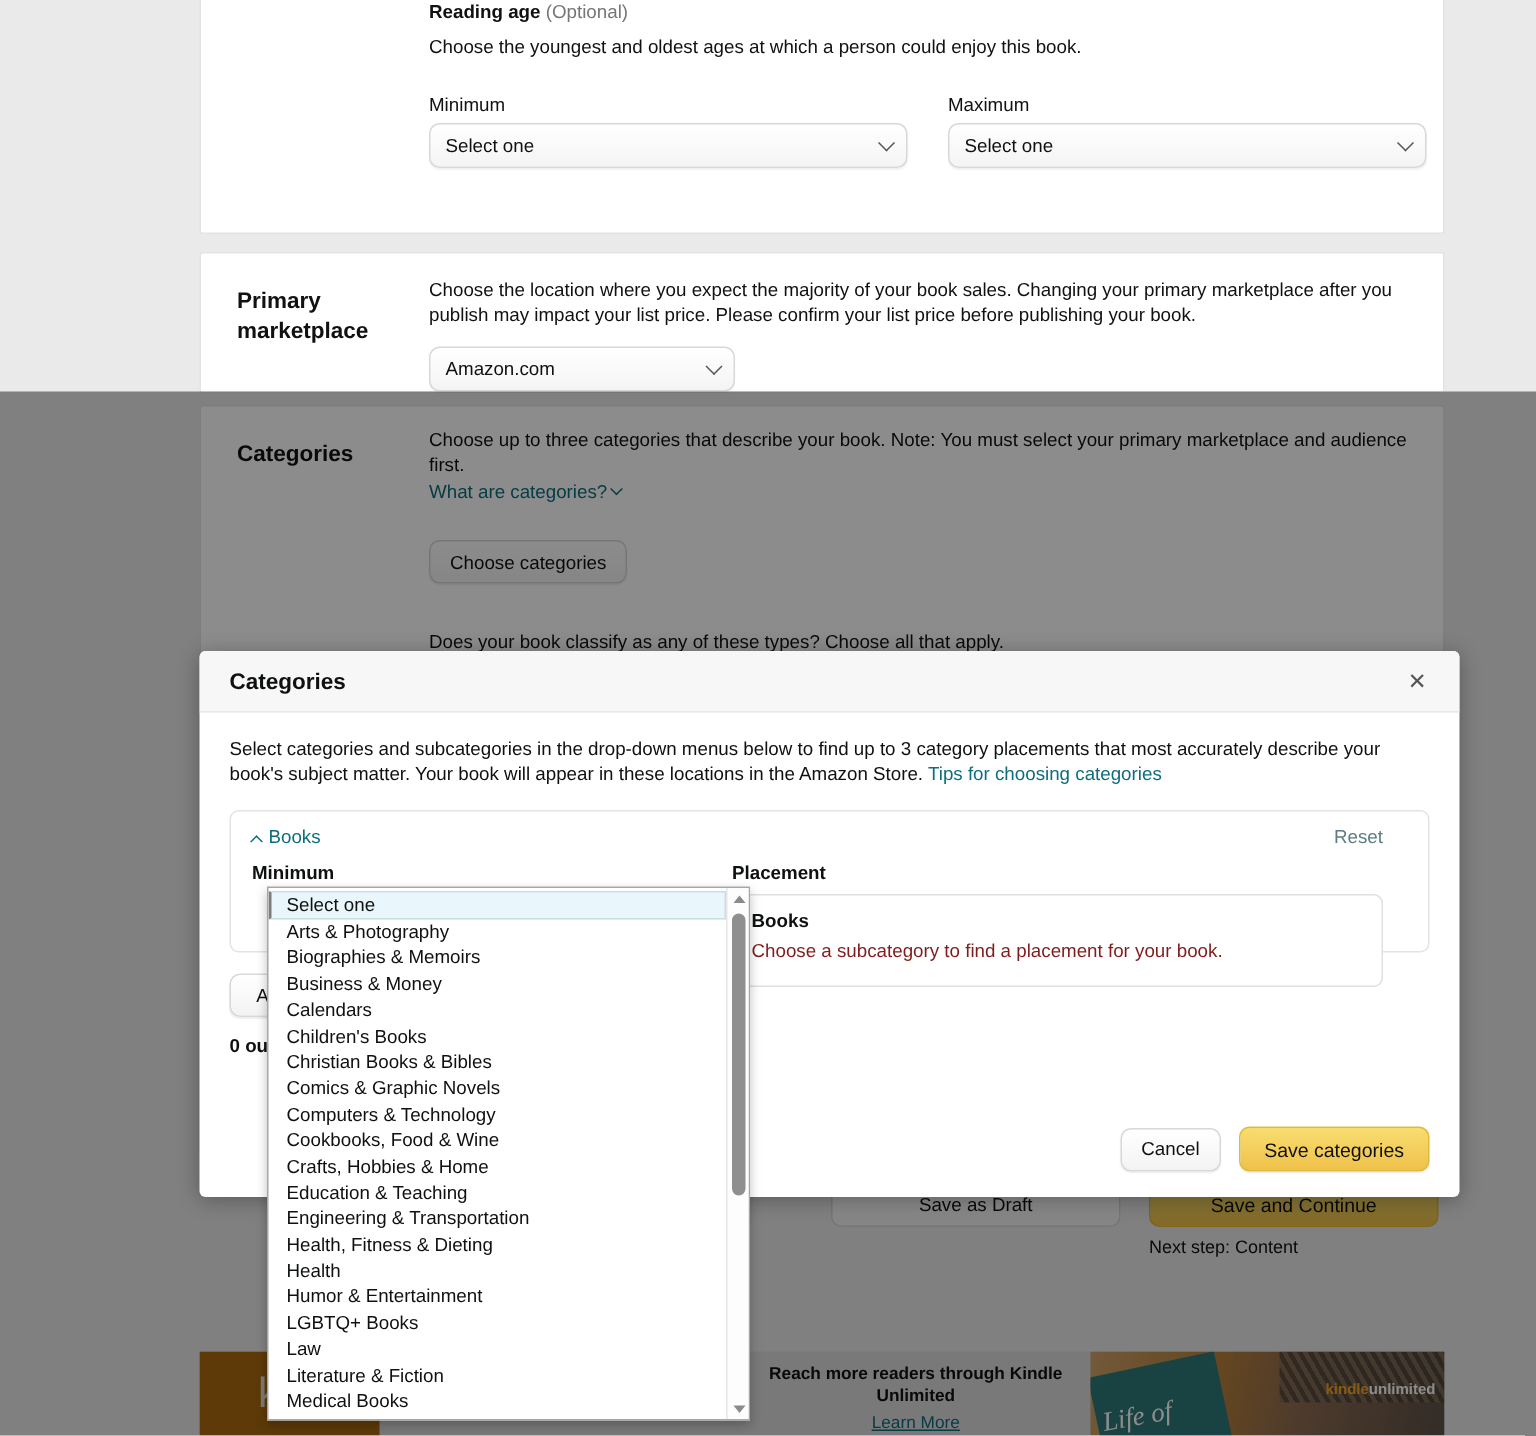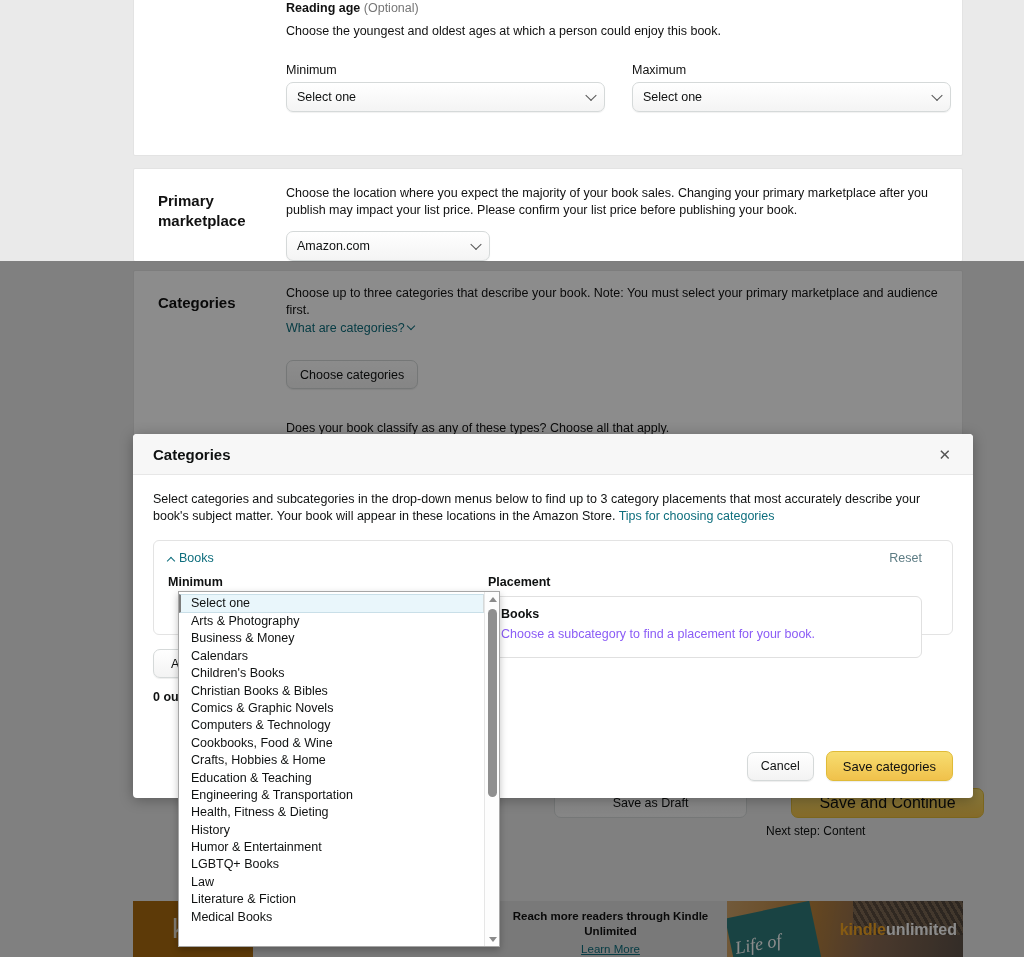--- a/index.html
+++ b/index.html
@@ -97,21 +97,21 @@
     background: linear-gradient(#fff, #f3f3f3);
     display: flex; align-items: center; justify-content: center;
     font-size: 12.5px; color: #0f1111;
   }
   .btn-continue {
     position: absolute; left: 633px; top: 2px;
     width: 193px; height: 30px;
     border: 1px solid #e0bb38; border-radius: 7px;
     background: linear-gradient(#f7dd70, #f0c14b);
     display: flex; align-items: center; justify-content: center;
-    font-size: 16px; color: #0f1111; margin-left: 25px;
+    font-size: 13px; color: #0f1111;
   }
   .nextstep {
     position: absolute; left: 633px; top: 38px; width: 193px;
     text-align: left; font-size: 12px; color: #0f1111;
   }
 
   
   .banner {
     position: absolute; left: 133px; top: 901px; width: 830px; height: 56px;
     background: #dcdcdc; overflow: hidden; display: flex; text-align: center;
@@ -142,21 +142,21 @@
     position: absolute; left: 8px; bottom: 2px;
     font-family: "Liberation Serif", serif; font-style: italic;
     font-size: 18px; color: #fff; transform: rotate(-10deg);
   }
   .banner-art .oval {
     position: absolute; left: 60px; top: 6px; width: 26px; height: 40px;
     border-radius: 50%; background: #f4e3b8;
   }
   .banner-art .kutag {
     position: absolute; right: 6px; top: 20px;
-    font-size: 16px; font-weight: bold; color: #fff;
+    font-size: 10px; font-weight: bold; color: #fff;
   }
   .banner-art .kutag i { font-style: normal; color: #f5a623; }
   .banner-art .noise {
     position: absolute; right: 0; top: 0; width: 110px; height: 34px;
     background: repeating-linear-gradient(60deg,#7d6a55 0 3px,#4d4238 3px 6px);
     opacity: .8;
   }
 
   
   .dim { position: absolute; left: 0; top: 261px; width: 1024px; height: 696px;
@@ -197,21 +197,21 @@
   .group-reset { margin-left: auto; font-size: 12.5px; color: #5d7c84; cursor: pointer; }
   .cols { display: flex; margin-top: 10px; gap: 0; }
   .col-cat { width: 320px; flex: none; }
   .col-place { flex: 1; padding-left: 0; }
   .colhead { font-size: 12.5px; font-weight: bold; color: #0f1111; margin-bottom: 7px; }
   .placebox {
     border: 1px solid #e0e0e0; border-radius: 6px;
     padding: 10px 12px; background: #fff; height: 62px;
   }
   .place-title { font-size: 12.5px; font-weight: bold; color: #0f1111; }
-  .place-sub { font-size: 12.5px; color: #8b5cf6; margin-top: 6px; }
+  .place-sub { font-size: 12.5px; color: #7f1d1d; margin-top: 6px; }
 
   .addrow { margin-top: 14px; }
   .countline { margin-top: 12px; font-size: 12.5px; font-weight: bold; color: #0f1111; }
 
   .modal-foot {
     position: absolute; right: 20px; bottom: 17px;
     display: flex; gap: 12px; align-items: center;
   }
 
   
@@ -405,32 +405,33 @@
     <div class="modal-foot">
       <div class="btn-outline">Cancel</div>
       <div class="btn-yellow">Save categories</div>
     </div>
   </div>
 
   <div class="dropdown">
     <div class="dd-list" id="dd-list">
         <div class="dd-item sel">Select one</div>
         <div class="dd-item">Arts &amp; Photography</div>
+        <div class="dd-item">Biographies &amp; Memoirs</div>
         <div class="dd-item">Business &amp; Money</div>
         <div class="dd-item">Calendars</div>
         <div class="dd-item">Children's Books</div>
         <div class="dd-item">Christian Books &amp; Bibles</div>
         <div class="dd-item">Comics &amp; Graphic Novels</div>
         <div class="dd-item">Computers &amp; Technology</div>
         <div class="dd-item">Cookbooks, Food &amp; Wine</div>
         <div class="dd-item">Crafts, Hobbies &amp; Home</div>
         <div class="dd-item">Education &amp; Teaching</div>
         <div class="dd-item">Engineering &amp; Transportation</div>
         <div class="dd-item">Health, Fitness &amp; Dieting</div>
-        <div class="dd-item">History</div>
+        <div class="dd-item">Health</div>
         <div class="dd-item">Humor &amp; Entertainment</div>
         <div class="dd-item">LGBTQ+ Books</div>
         <div class="dd-item">Law</div>
         <div class="dd-item">Literature &amp; Fiction</div>
         <div class="dd-item">Medical Books</div>
       </div>
     <div class="dd-scroll">
       <div class="dd-arrow up">
           <span class="tri-up"></span>
         </div>

